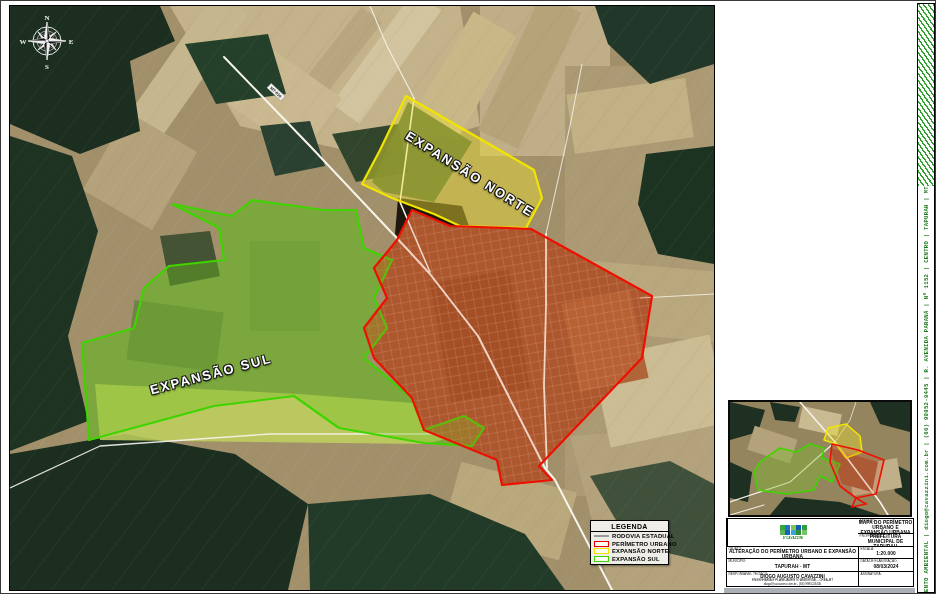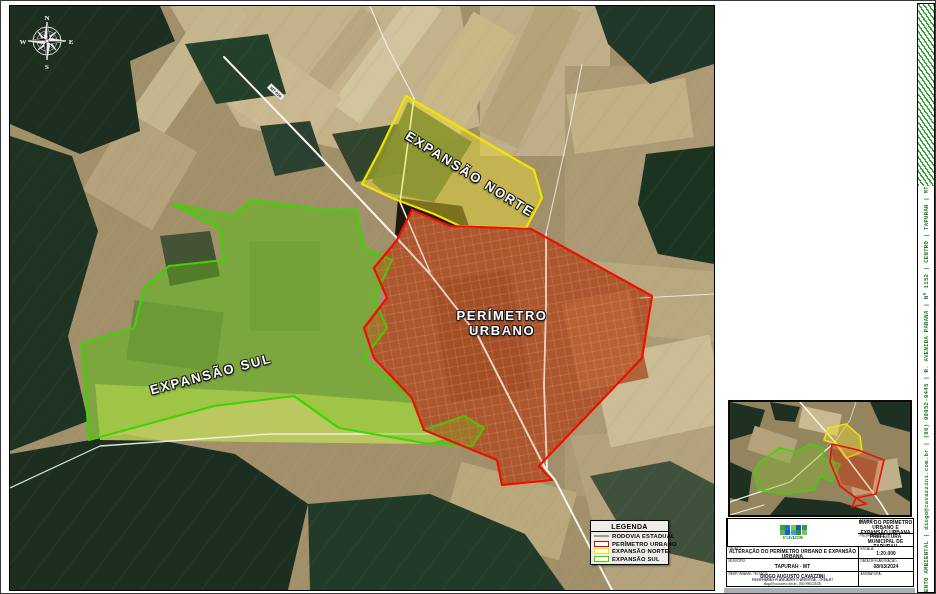--- a/index.html
+++ b/index.html
@@ -190,24 +190,20 @@
         </g>
         <circle r="1.8" fill="#efefef" stroke="#111" stroke-width="0.4"></circle>
         <text x="0" y="-21.5" text-anchor="middle" font-size="7" font-weight="bold" fill="#f2f2f2" font-family="Liberation Serif, serif">N</text>
         <text x="0" y="27.5" text-anchor="middle" font-size="7" font-weight="bold" fill="#f2f2f2" font-family="Liberation Serif, serif">S</text>
         <text x="24" y="2.5" text-anchor="middle" font-size="7" font-weight="bold" fill="#f2f2f2" font-family="Liberation Serif, serif">E</text>
         <text x="-24" y="2.5" text-anchor="middle" font-size="7" font-weight="bold" fill="#f2f2f2" font-family="Liberation Serif, serif">W</text>
       </g>
     </svg>
 
     <div class="map-label lbl-norte">EXPANSÃO NORTE</div>
-    <div class="map-label lbl-perimetro">
-      <div>PERÍMETRO</div>
-      <div>URBANO</div>
-    </div>
     <div class="map-label lbl-sul">EXPANSÃO SUL</div>
 
     <div class="legend">
       <div class="legend-title">LEGENDA</div>
       <div class="legend-item">
         <div class="sym sym-road"></div>
         <div class="lab">RODOVIA ESTADUAL</div>
       </div>
       <div class="legend-item">
         <div class="sym sym-red"></div>

